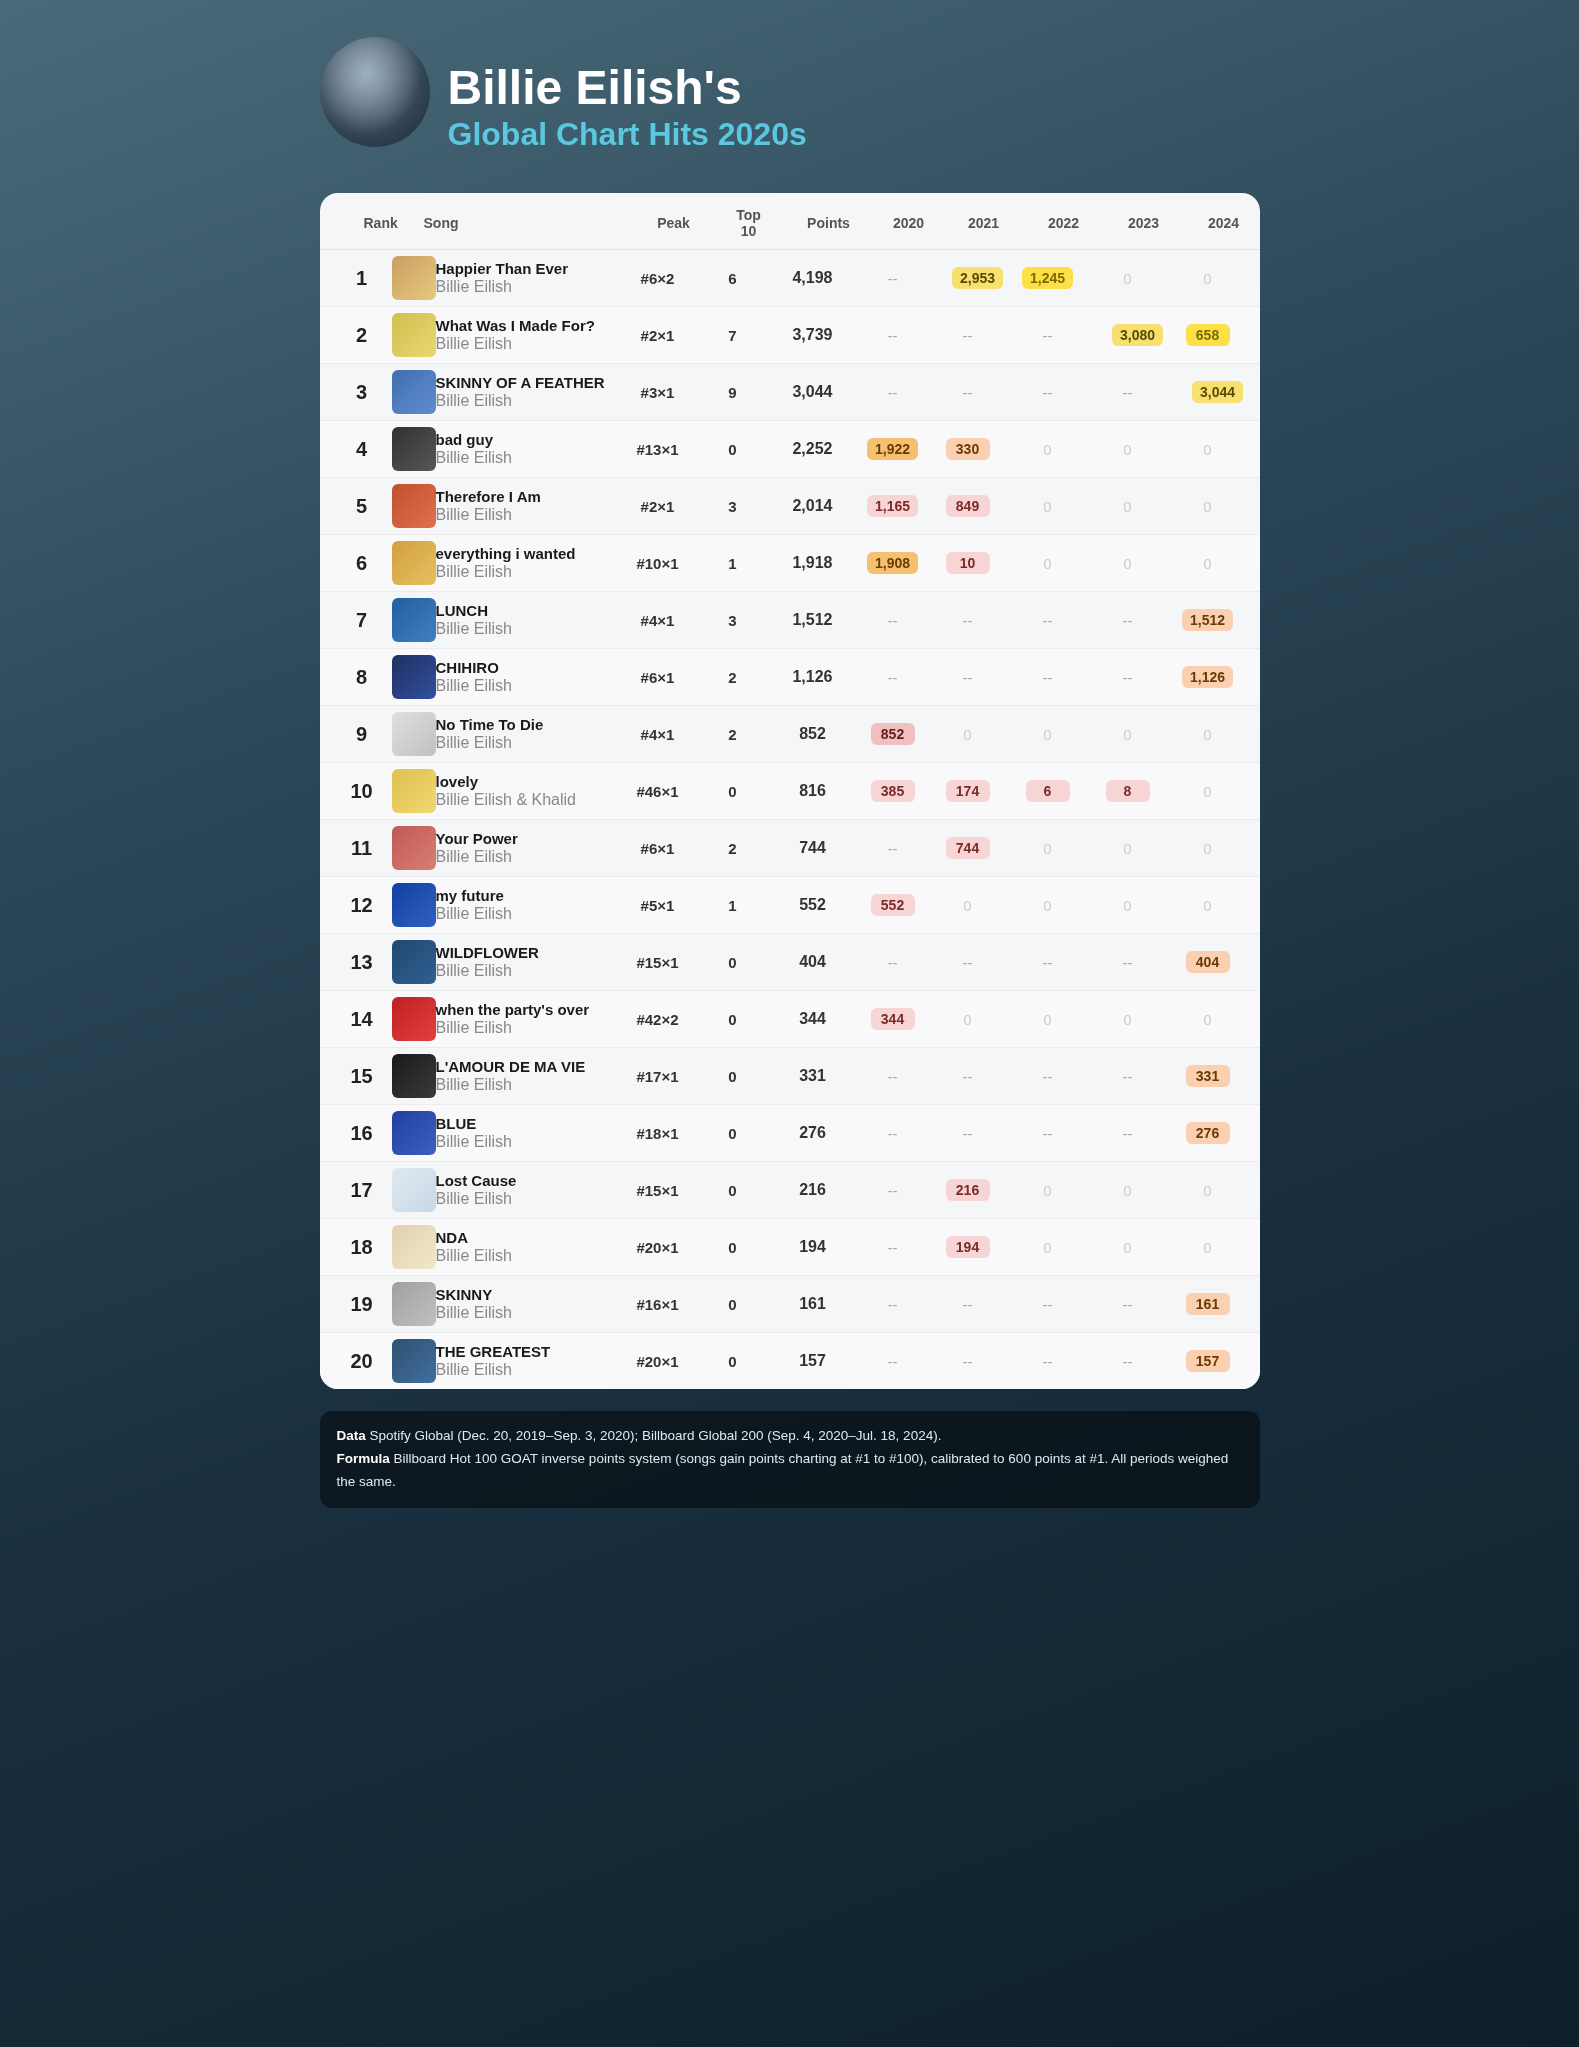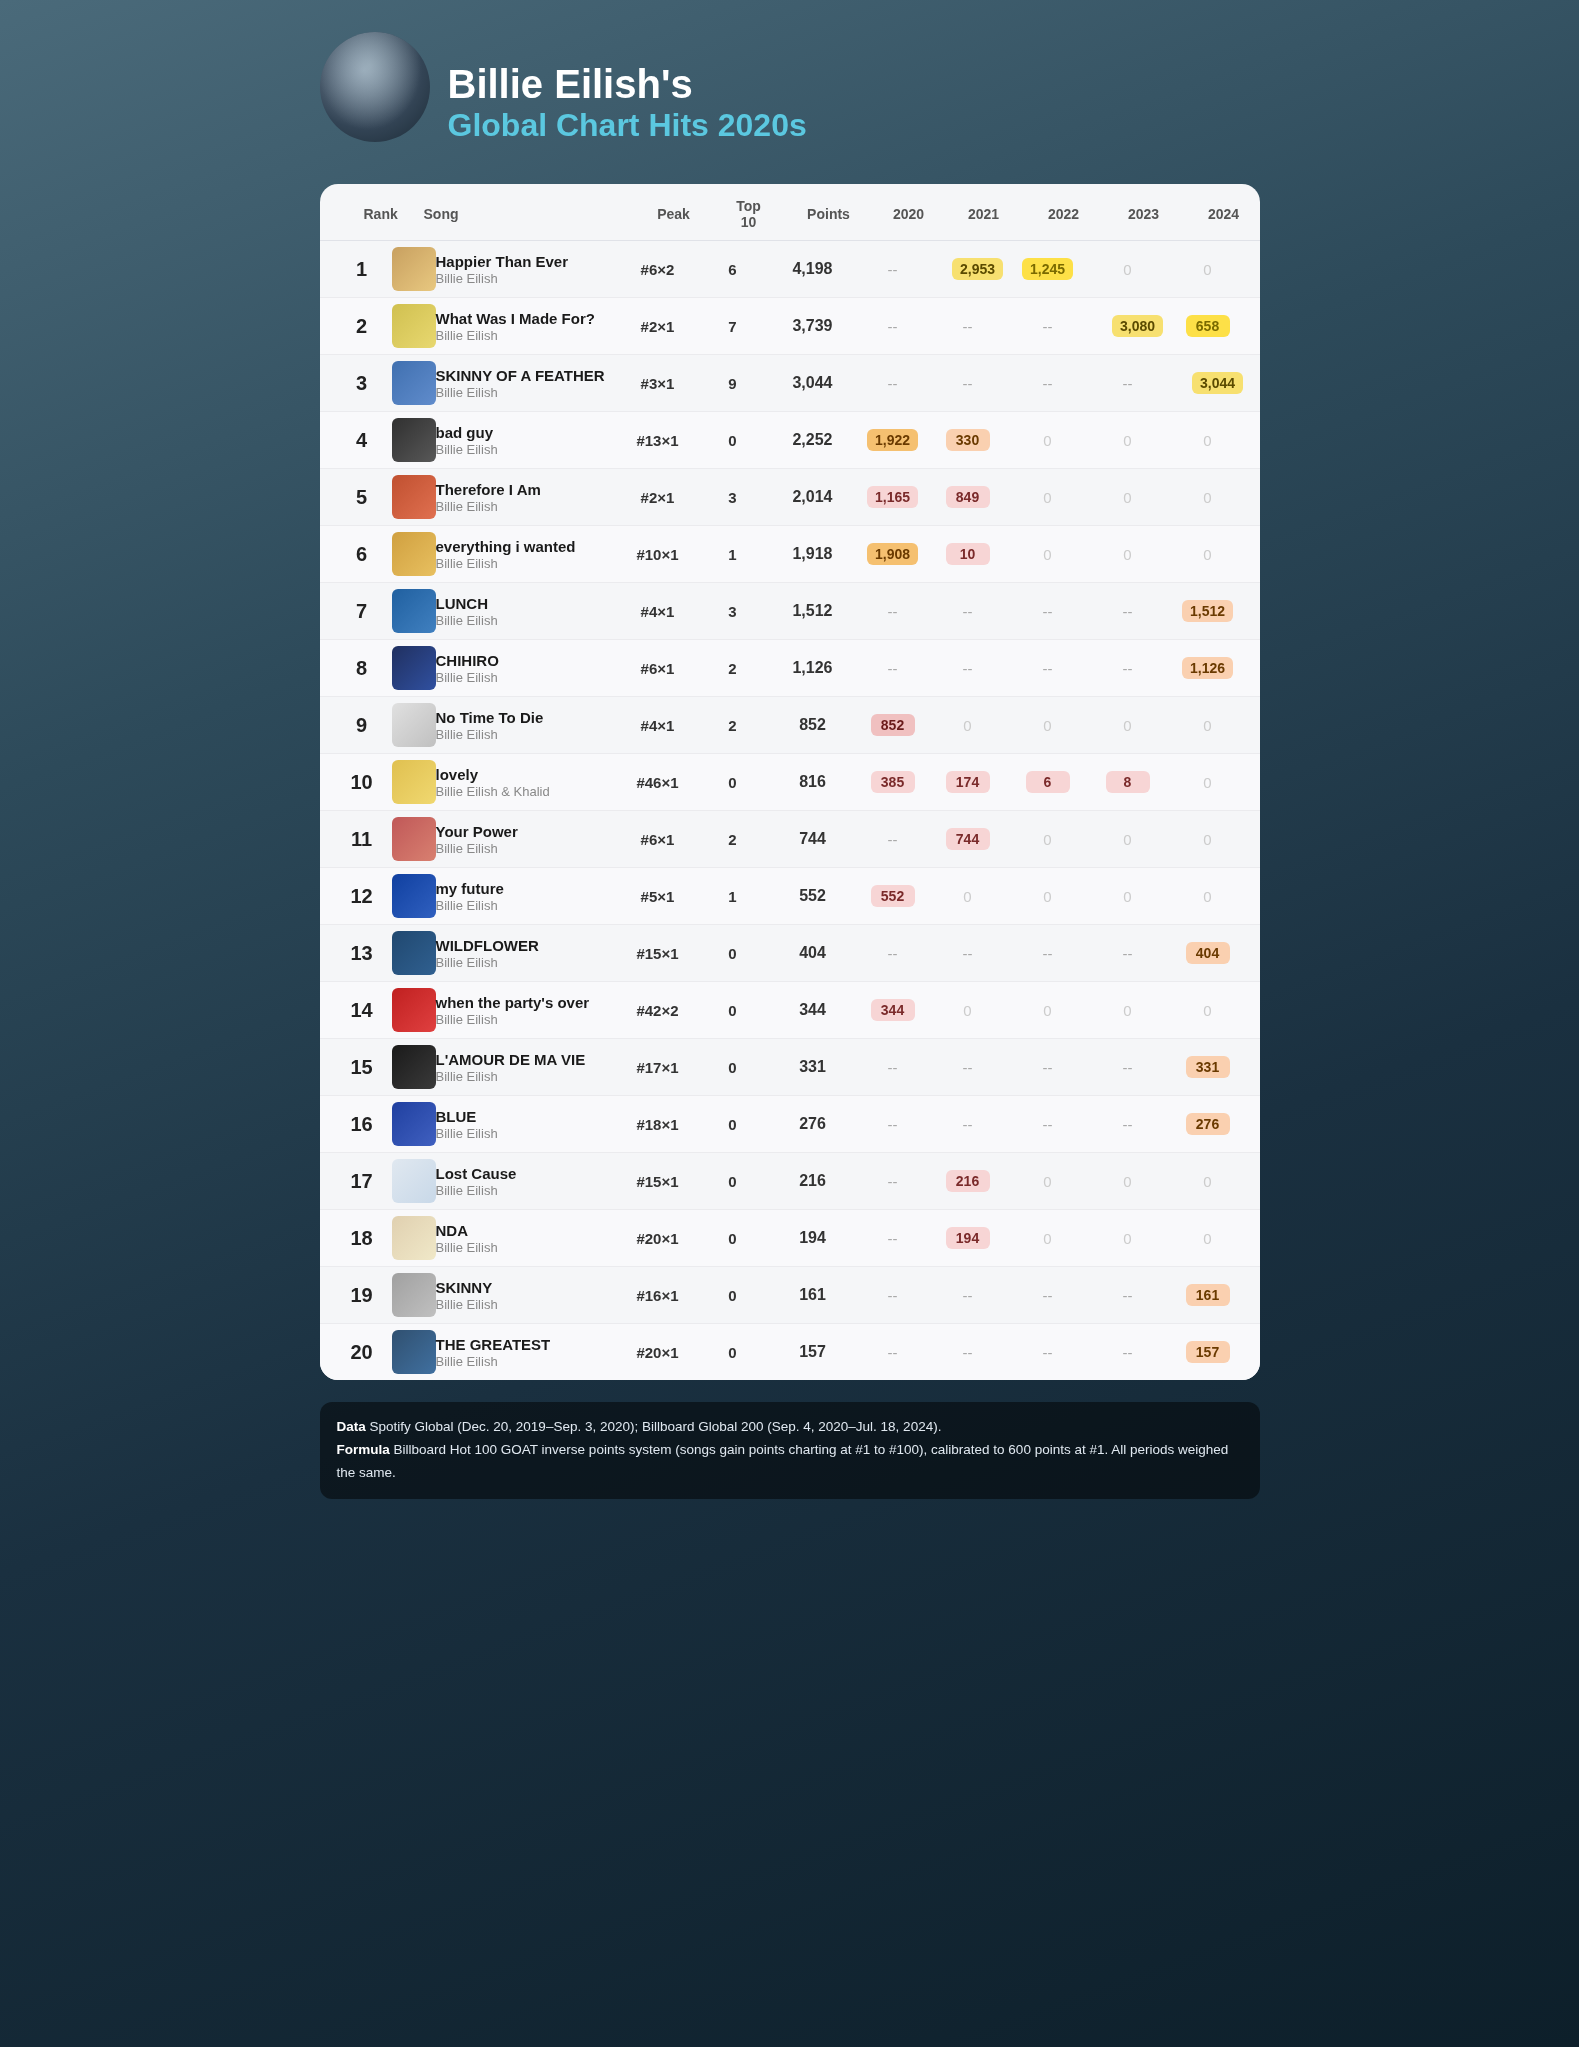--- a/index.html
+++ b/index.html
@@ -34,21 +34,21 @@
     }
     .avatar::after {
       content: '';
       position: absolute;
       inset: 0;
       border-radius: 50%;
       background: radial-gradient(ellipse at 45% 30%, rgba(180,200,210,0.5) 0%, transparent 60%);
     }
     .header-text {}
     .header-title {
-      font-size: 40px;
+      font-size: 48px;
       font-weight: 800;
       color: #ffffff;
       line-height: 1.1;
       margin-top: 32px;
     }
     .header-subtitle {
       font-size: 32px;
       font-weight: 700;
       color: #5bc8e0;
       line-height: 1.2;
@@ -102,21 +102,21 @@
       object-fit: cover;
     }
     .song-info {}
     .song-title {
       font-size: 15px;
       font-weight: 700;
       color: #1a1a1a;
       line-height: 1.2;
     }
     .song-artist {
-      font-size: 13px;
+      font-size: 16px;
       color: #888;
       font-weight: 400;
     }
     .data-cell {
       text-align: center;
       font-size: 15px;
       font-weight: 600;
       color: #333;
     }
     .data-cell.dash { color: #aaa; font-weight: 400; }

